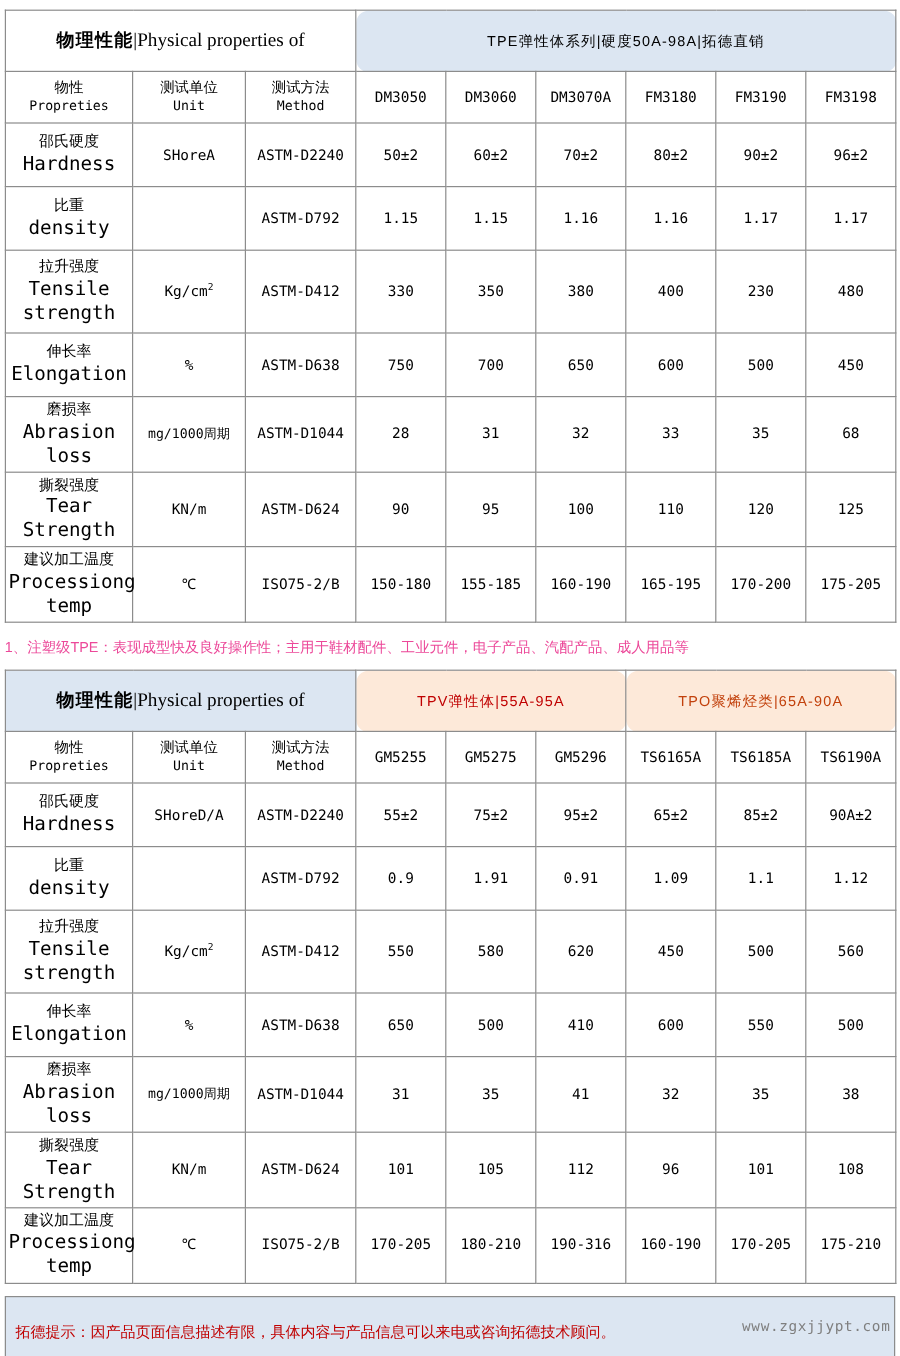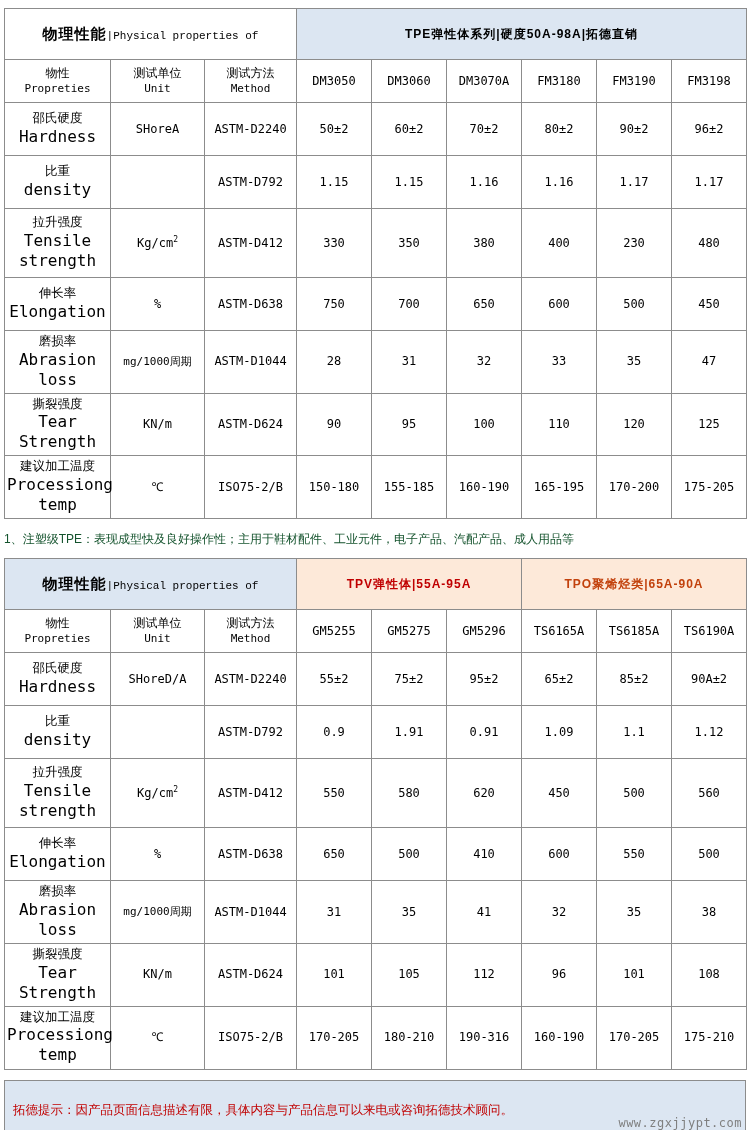--- a/index.html
+++ b/index.html
@@ -43,29 +43,30 @@
     background: #ffffff;
     font-size: 15px;
     height: 44px;
   }
   .hdr-left .cn {
     font-weight: bold;
     font-size: 15px;
     letter-spacing: 1px;
   }
   .hdr-left .en {
-    font-family: Liberation Mono, monospace;
-    font-size: 11px;
+    font-family: Liberation Serif, serif;
+    font-size: 16px;
     letter-spacing: 0px;
   }
   .hdr-right {
     background: #dce6f2;
-    font-weight: bold;
+    font-weight: normal;
     font-size: 15px;
     letter-spacing: 1px;
+    border-radius: 10px;
   }
   .hdr-right.tpv {
     background: #fde9d9;
     color: #c00000;
   }
   .hdr-right.tpo {
     background: #fde9d9;
     color: #c2410c;
   }
   .sub .cn { font-size: 12px; text-align: center; }
@@ -96,37 +97,37 @@
   .model-row td {
     font-family: "DejaVu Sans Mono", monospace;
     font-size: 12px;
     height: 36px;
   }
   .notes {
     width: 742px;
     margin: 10px auto 8px auto;
     font-size: 12px;
     line-height: 1.75;
-    color: #14532d;
+    color: #ec4899;
   }
   .notes div { white-space: nowrap; }
   .footer-note {
     width: 742px;
     margin: 10px auto 0 auto;
     border: 1px solid #8c8c8c;
     background: #dce6f2;
     color: #c00000;
     font-size: 12.5px;
     padding: 21px 8px;
     box-sizing: border-box;
   }
   .watermark {
     position: absolute;
     right: 8px;
-    bottom: 0;
+    bottom: 18px;
     font-family: "DejaVu Sans Mono", monospace;
     font-size: 12px;
     color: #7f7f7f;
     letter-spacing: 0.5px;
   }
 </style>
 </head>
 <body>
 
 <div class="page">
@@ -236,21 +237,21 @@
           <span class="cn">磨损率</span>
           <span class="en">Abrasion loss</span>
         </td>
         <td class="unit" style="font-size:11px">mg/1000周期</td>
         <td class="method">ASTM-D1044</td>
         <td class="val">28</td>
         <td class="val">31</td>
         <td class="val">32</td>
         <td class="val">33</td>
         <td class="val">35</td>
-        <td class="val">47</td>
+        <td class="val">68</td>
       </tr>
 
       <tr>
         <td class="prop">
           <span class="cn">撕裂强度</span>
           <span class="en">Tear Strength</span>
         </td>
         <td class="unit">KN/m</td>
         <td class="method">ASTM-D624</td>
         <td class="val">90</td>

